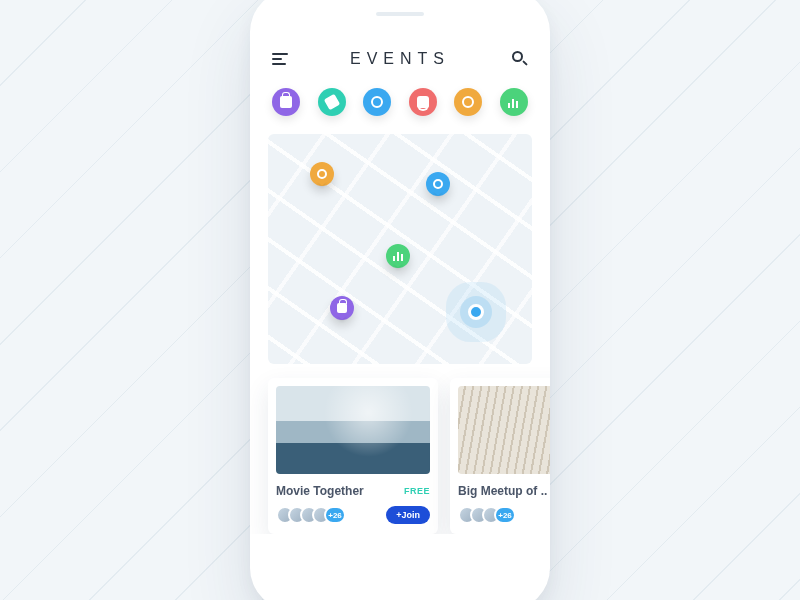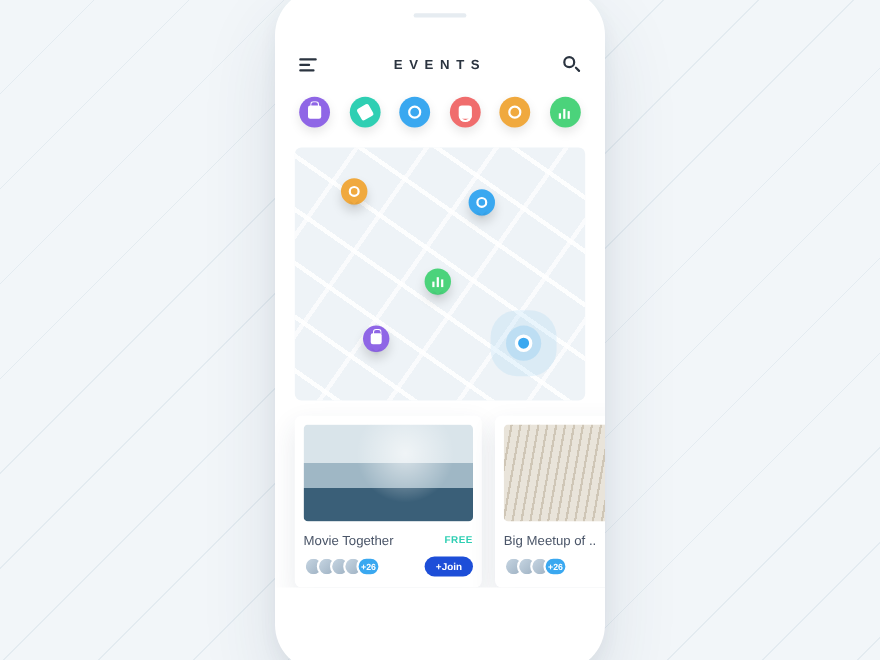--- a/index.html
+++ b/index.html
@@ -39,21 +39,21 @@
     padding: 0 22px;
     display: flex; align-items: center; justify-content: space-between;
     height: 30px;
   }
   .hamburger { width: 16px; height: 12px; position: relative; cursor: pointer; }
   .hamburger span { position: absolute; left: 0; height: 2px; background: #2b3440; border-radius: 1px; }
   .hamburger span:nth-child(1){ top:0; width:16px; }
   .hamburger span:nth-child(2){ top:5px; width:10px; }
   .hamburger span:nth-child(3){ top:10px; width:14px; }
   .title {
-    font-size: 12px; letter-spacing: 6px; font-weight: 700; color: #2b3440;
+    font-size: 16px; letter-spacing: 6px; font-weight: 400; color: #2b3440;
     text-transform: uppercase;
   }
   .search { width: 16px; height: 16px; position: relative; cursor: pointer; }
   .search .lens { position:absolute; width:11px; height:11px; border:2px solid #2b3440; border-radius:50%; left:0; top:0; }
   .search .handle { position:absolute; width:6px; height:2px; background:#2b3440; transform:rotate(45deg); left:10px; top:11px; border-radius:1px; }
   
   .cats { display:flex; justify-content: space-between; padding: 14px 22px 10px; }
   .cat {
     width: 28px; height: 28px; border-radius: 50%;
     display:flex; align-items:center; justify-content:center;
@@ -123,21 +123,21 @@
     background:
       radial-gradient(circle at 60% 30%, rgba(255,255,255,.6), rgba(255,255,255,0) 40%),
       linear-gradient(0deg, #3a5f78 0 35%, #9fb7c5 35% 60%, #d9e4ea 60% 100%);
   }
   .thumb.b {
     background:
       repeating-linear-gradient(100deg, #e9e4da 0 6px, #cfc6b6 6px 8px),
       #efe9df;
   }
   .row { display:flex; align-items:center; justify-content:space-between; margin-top:10px; }
-  .ev-title { font-size:12px; color:#4a5568; font-weight:400; white-space:nowrap; overflow:hidden; text-overflow:ellipsis; }
+  .ev-title { font-size:12px; color:#4a5568; font-weight:700; white-space:nowrap; overflow:hidden; text-overflow:ellipsis; }
   .free { font-size:9px; font-weight:700; color:#2fcfb3; letter-spacing:.5px;padding-left:10px; }
   .row2 { display:flex; align-items:center; justify-content:space-between; margin-top:8px; }
   .avs { display:flex; align-items:center; }
   .av {
     width:18px; height:18px; border-radius:50%; border:2px solid #fff;
     margin-left:-6px;
     background: linear-gradient(135deg,#c6d5e2,#9fb2c3);
   }
   .av:first-child { margin-left:0; }
   .more {

